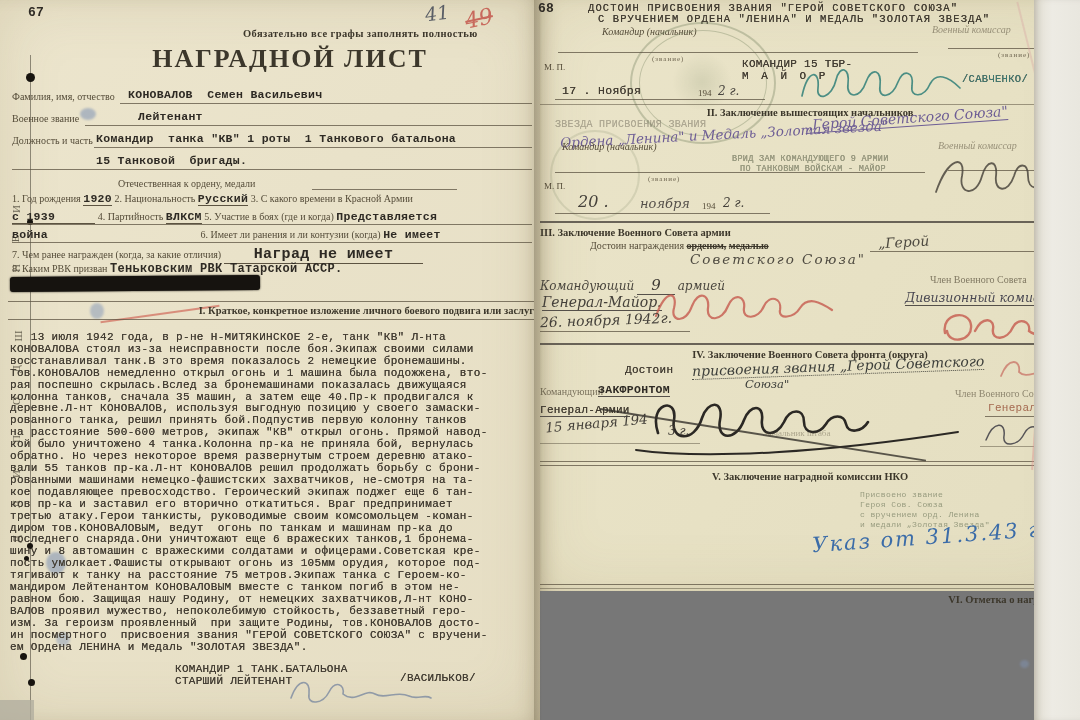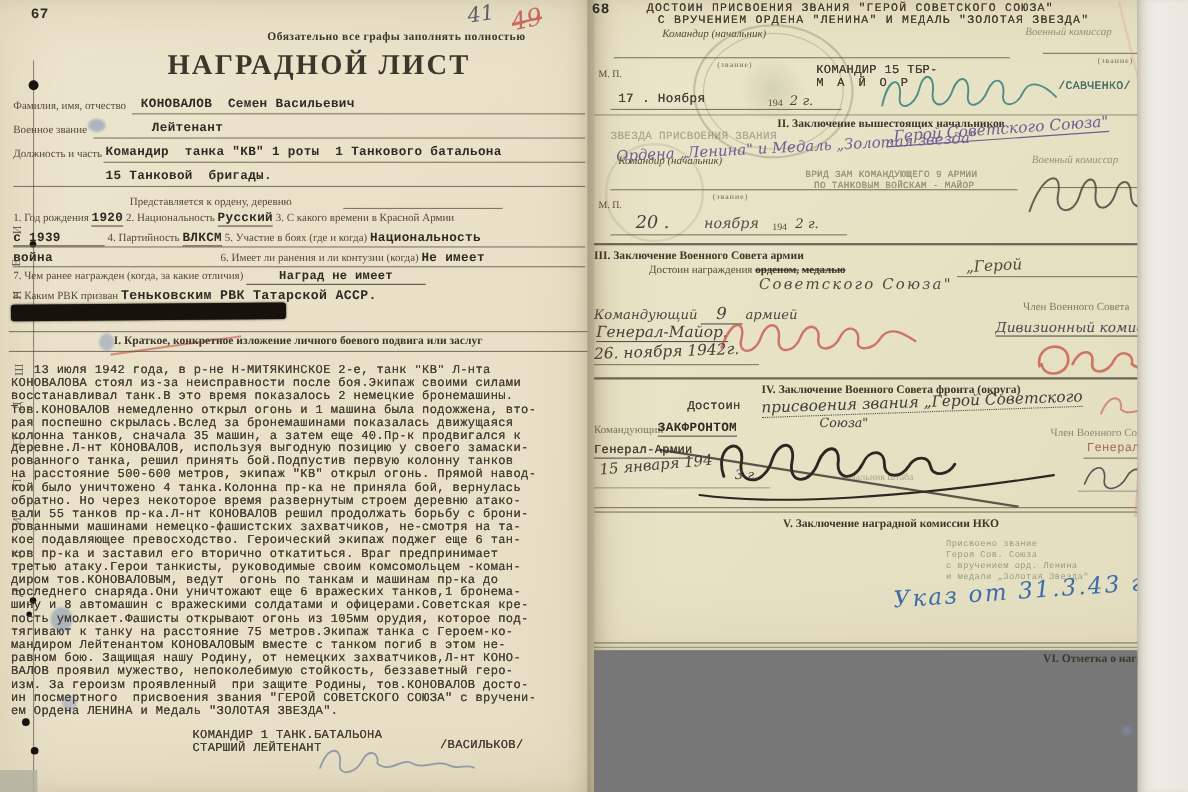--- a/index.html
+++ b/index.html
@@ -84,57 +84,57 @@
     <div class="abs print" style="left:12px;top:113px;font-size:10px;">Военное звание</div>
     <div class="abs typed" style="left:138px;top:110px;font-size:11.5px;">Лейтенант</div>
     <div class="abs rule" style="left:85px;top:125px;width:447px;"></div>
 
     <div class="abs print" style="left:12px;top:135px;font-size:10px;">Должность и часть</div>
     <div class="abs typed" style="left:96px;top:132px;font-size:11.5px;">Командир  танка "КВ" 1 роты  1 Танкового батальона</div>
     <div class="abs rule" style="left:94px;top:147px;width:438px;"></div>
     <div class="abs typed" style="left:96px;top:154px;font-size:11.5px;">15 Танковой  бригады.</div>
     <div class="abs rule" style="left:12px;top:169px;width:520px;"></div>
 
-    <div class="abs print" style="left:118px;top:178px;font-size:10px;">Представляется к ордену, деревню</div>
+    <div class="abs print" style="left:118px;top:178px;font-size:10px;">Отечественная к ордену, медали</div>
     <div class="abs rule" style="left:312px;top:189px;width:145px;"></div>
 
     <div class="abs" style="left:12px;top:192px;font-size:10px;white-space:nowrap;">
       <span class="print">1. Год рождения</span>
       <span class="typed" style="font-size:11.5px;border-bottom:1px solid #5c5341;">1920</span>
       <span class="print">2. Национальность</span>
       <span class="typed" style="font-size:11.5px;border-bottom:1px solid #5c5341;">Русский</span>
       <span class="print">3. С какого времени в Красной Армии</span>
     </div>
     <div class="abs" style="left:12px;top:210px;font-size:10px;white-space:nowrap;">
       <span class="typed" style="font-size:11.5px;border-bottom:1px solid #5c5341;padding-right:40px;">с 1939</span>
       <span class="print">4. Партийность</span>
       <span class="typed" style="font-size:11.5px;border-bottom:1px solid #5c5341;">ВЛКСМ</span>
       <span class="print">5. Участие в боях (где и когда)</span>
-      <span class="typed" style="font-size:11.5px;">Национальность</span>
+      <span class="typed" style="font-size:11.5px;">Представляется</span>
     </div>
     <div class="abs rule" style="left:12px;top:224px;width:520px;"></div>
     <div class="abs" style="left:12px;top:228px;font-size:10px;white-space:nowrap;">
       <span class="typed" style="font-size:11.5px;padding-right:150px;">война</span>
       <span class="print">6. Имеет ли ранения и ли контузии (когда)</span>
       <span class="typed" style="font-size:11.5px;">Не имеет</span>
     </div>
     <div class="abs rule" style="left:12px;top:242px;width:520px;"></div>
     <div class="abs" style="left:12px;top:246px;font-size:10px;white-space:nowrap;">
       <span class="print">7. Чем ранее награжден (когда, за какие отличия)</span>
-      <span class="typed" style="font-size:11px;padding:0 30px;border-bottom:1px solid #5c5341;">Наград не имеет</span>
+      <span class="typed" style="font-size:15px;padding:0 30px;border-bottom:1px solid #5c5341;">Наград не имеет</span>
     </div>
     <div class="abs" style="left:12px;top:262px;font-size:10px;white-space:nowrap;">
       <span class="print">8. Каким РВК призван</span>
       <span class="typed" style="font-size:12px;">Теньковским РВК Татарской АССР.</span>
     </div>
 
     <div class="abs" style="left:10px;top:276px;width:250px;height:15px;background:#16130f;border-radius:3px;transform:rotate(-.5deg);box-shadow:0 0 2px #16130f;"></div>
 
     <div class="abs rule" style="left:8px;top:301px;width:526px;"></div>
-    <div class="abs printb" style="left:8px;top:305px;width:526px;text-align:center;font-size:10.5px;">I. Краткое, конкретное изложение личного боевого подвига или заслуг</div>
+    <div class="abs printb" style="left:8px;top:305px;width:526px;text-align:right;font-size:10.5px;">I. Краткое, конкретное изложение личного боевого подвига или заслуг</div>
     <div class="abs rule" style="left:8px;top:319px;width:526px;"></div>
 
     <div id="combat-lines" class="abs" style="left:10px;top:332px;width:524px;height:322px;overflow:hidden;">
         <div>   13 июля 1942 года, в р-не Н-МИТЯКИНСКОЕ 2-е, танк "КВ" Л-нта</div>
         <div>КОНОВАЛОВА стоял из-за неисправности после боя.Экипаж своими силами</div>
         <div>восстанавливал танк.В это время показалось 2 немецкие бронемашины.</div>
         <div>Тов.КОНОВАЛОВ немедленно открыл огонь и 1 машина была подожжена, вто-</div>
         <div>рая поспешно скрылась.Вслед за бронемашинами показалась движущаяся</div>
         <div>колонна танков, сначала 35 машин, а затем еще 40.Пр-к продвигался к</div>
         <div>деревне.Л-нт КОНОВАЛОВ, используя выгодную позицию у своего замаски-</div>

